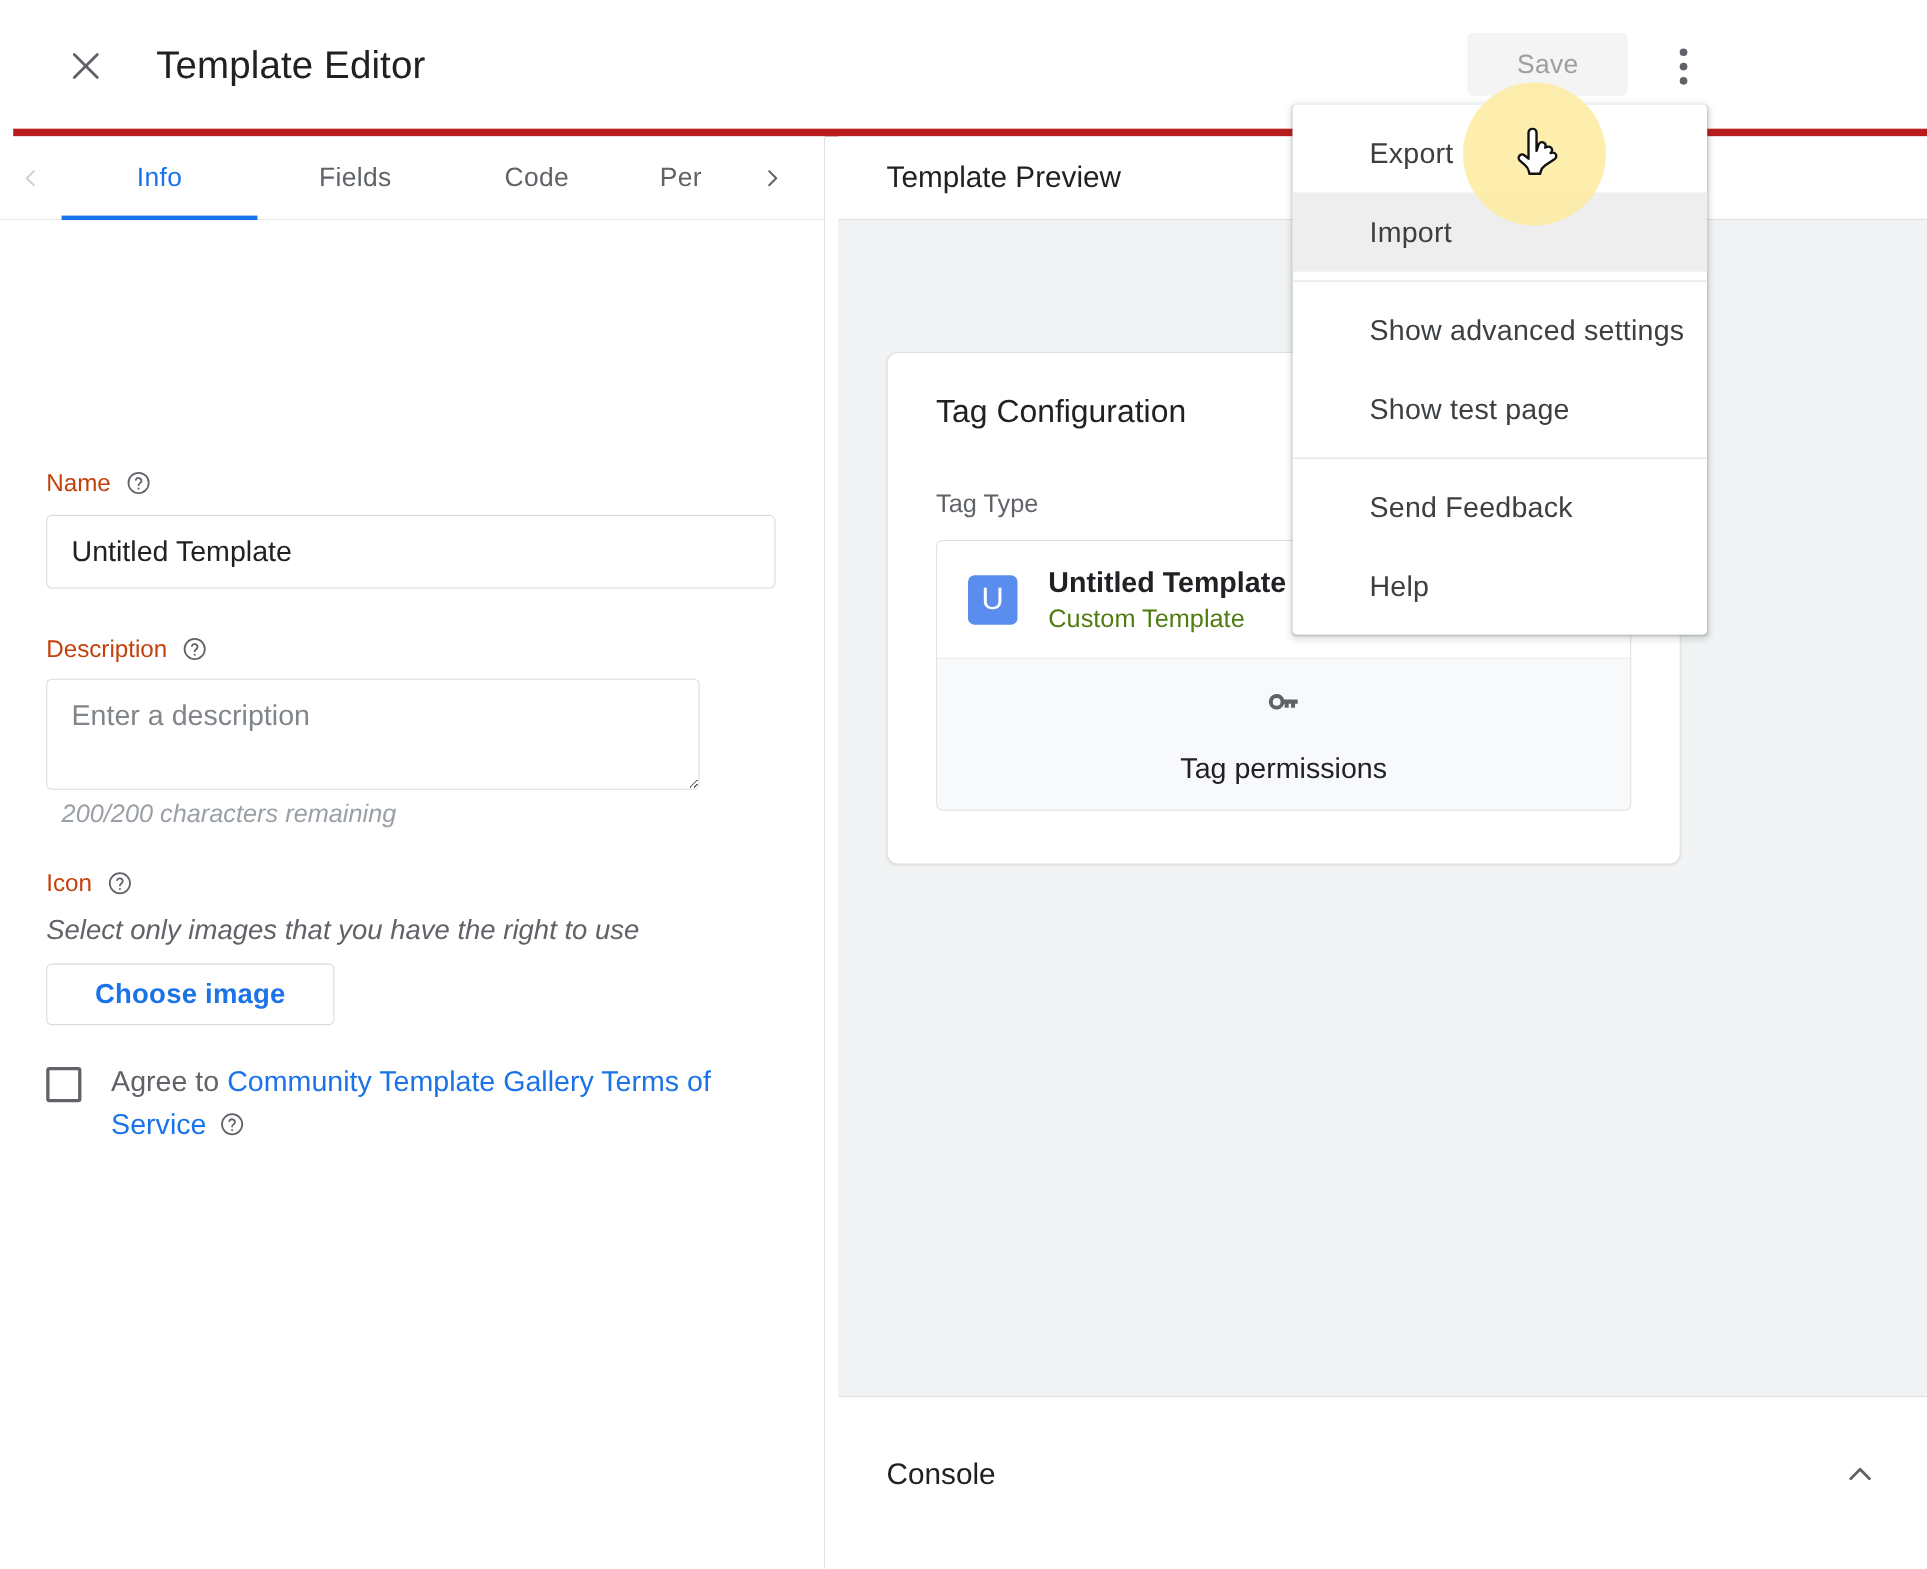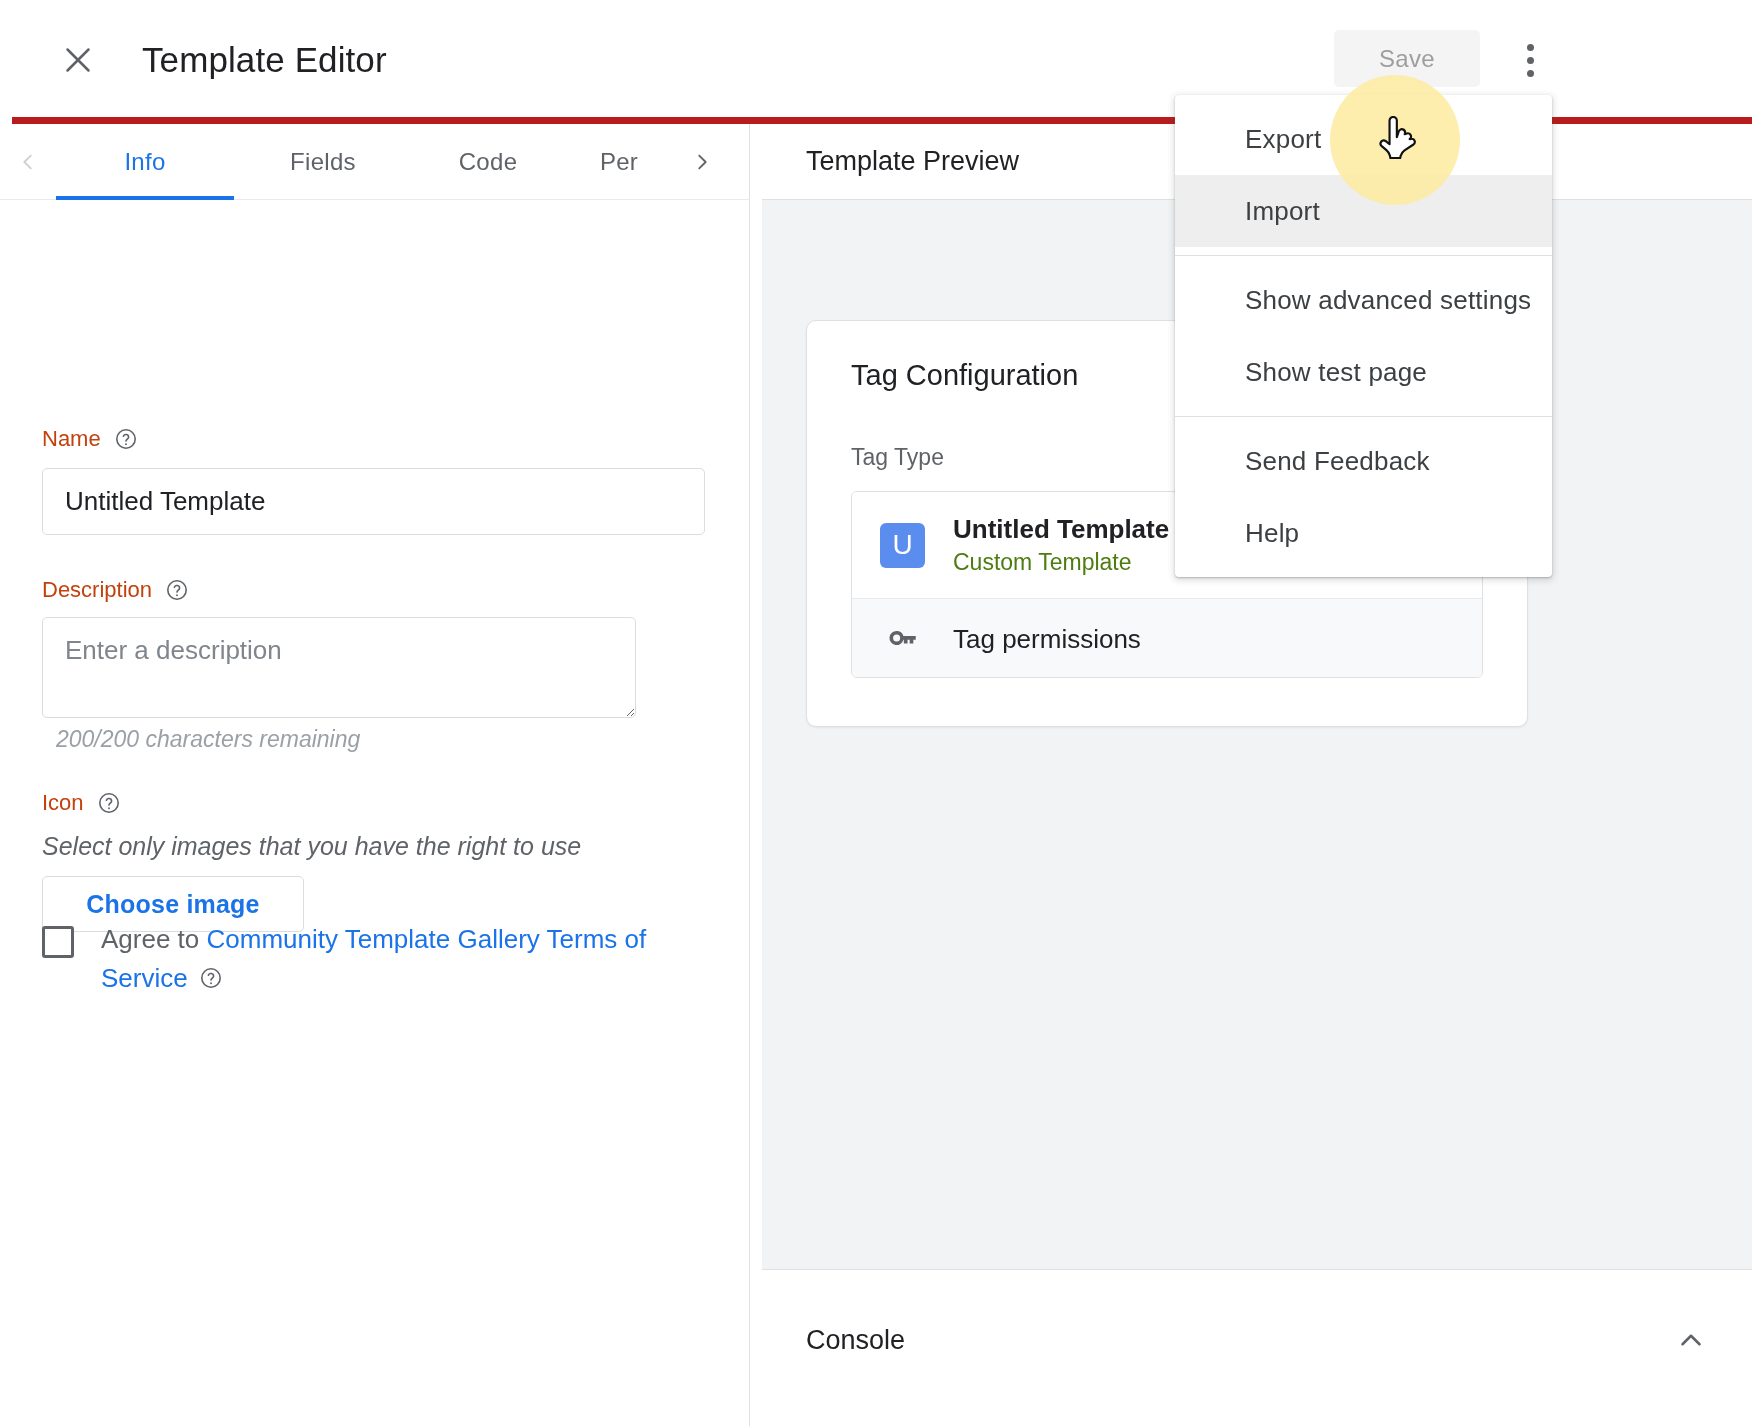--- a/index.html
+++ b/index.html
@@ -196,21 +196,21 @@
     border-radius: 5px;
     color: #1a73e8;
     font-size: 25px;
     font-weight: 700;
     font-family: "Liberation Sans", sans-serif;
     cursor: pointer;
     letter-spacing: 0.2px;
   }
   .agree-row {
     position: absolute;
-    left: 42px; top: 720px;
+    left: 42px; top: 764px;
     width: 640px;
     display: flex;
     align-items: flex-start;
     gap: 0;
   }
   .agree-checkbox {
     width: 32px; height: 32px;
     border: 3px solid #5f6368;
     border-radius: 3px;
     background: #fff;
@@ -312,25 +312,26 @@
     color: #202124;
     line-height: 34px;
   }
   .tag-sub {
     font-size: 23px;
     color: #4d7c0f;
     line-height: 32px;
   }
   .tag-perm-row {
     display: flex;
-    align-items: flex-end;
+    align-items: center;
     gap: 28px;
     padding: 22px 28px;
     background: #f8f9fa;
     border-top: 1px solid #e8eaed;
+    flex-direction: column;
   }
   .key-icon {
     width: 45px;
     display: flex;
     justify-content: center;
     color: #5f6368;
   }
   .tag-perm-label {
     font-size: 26px;
     color: #202124;

